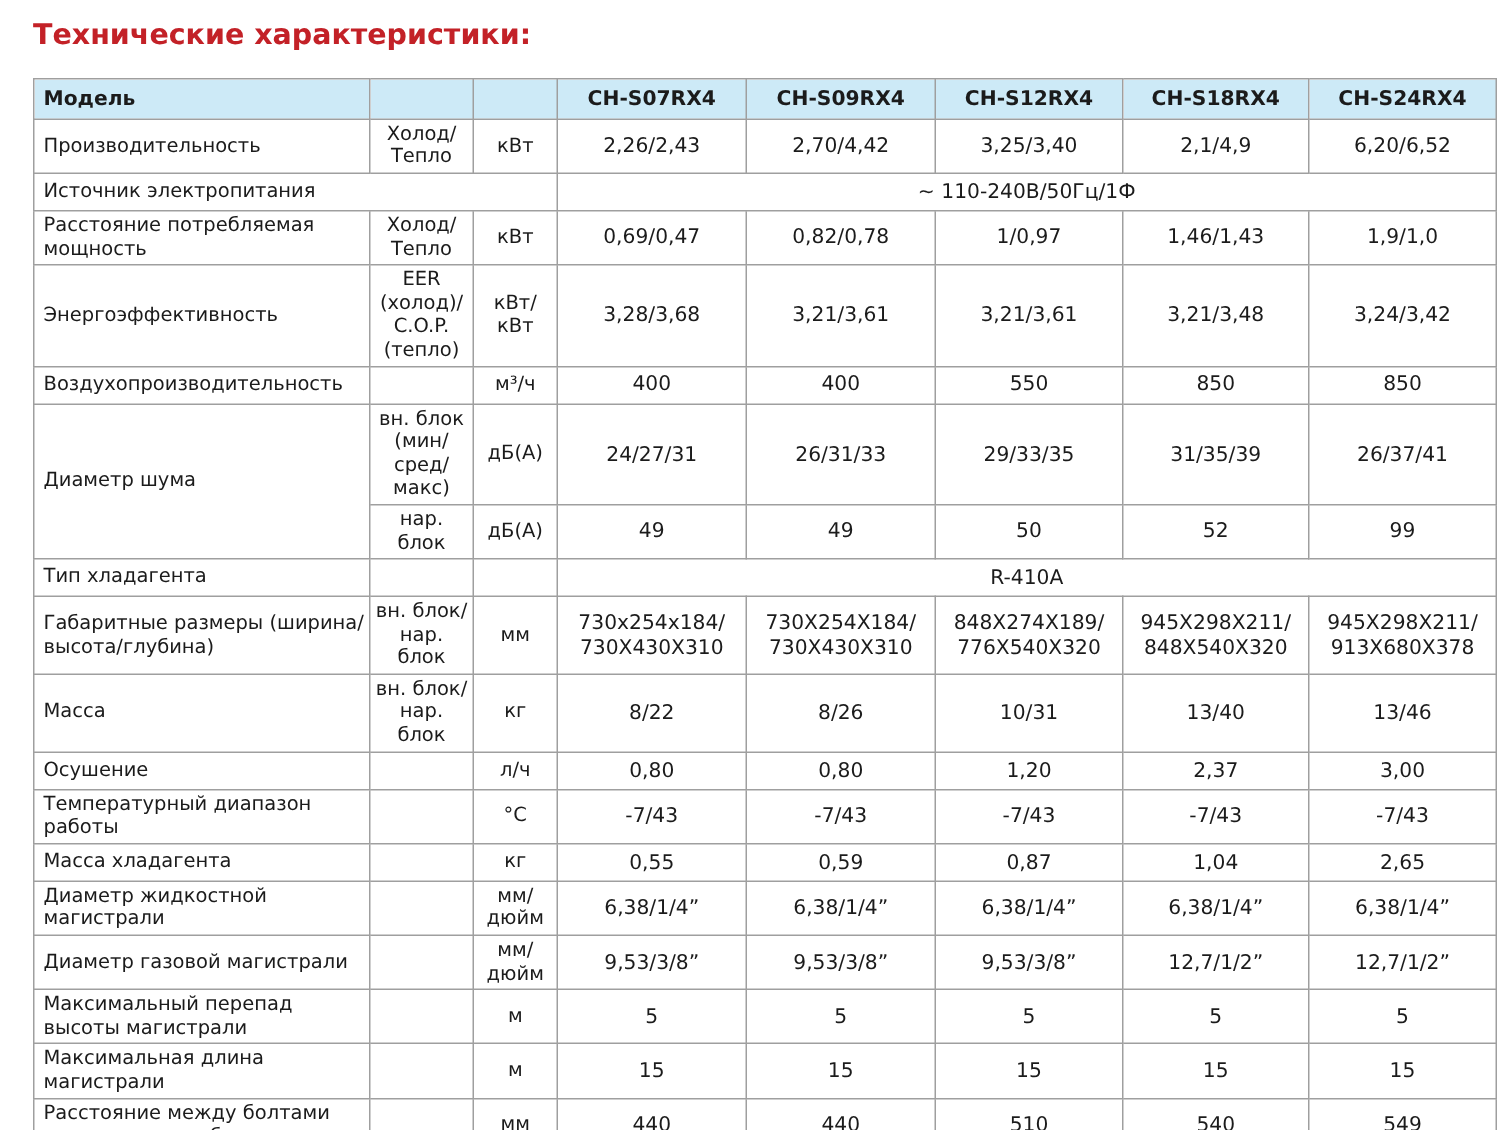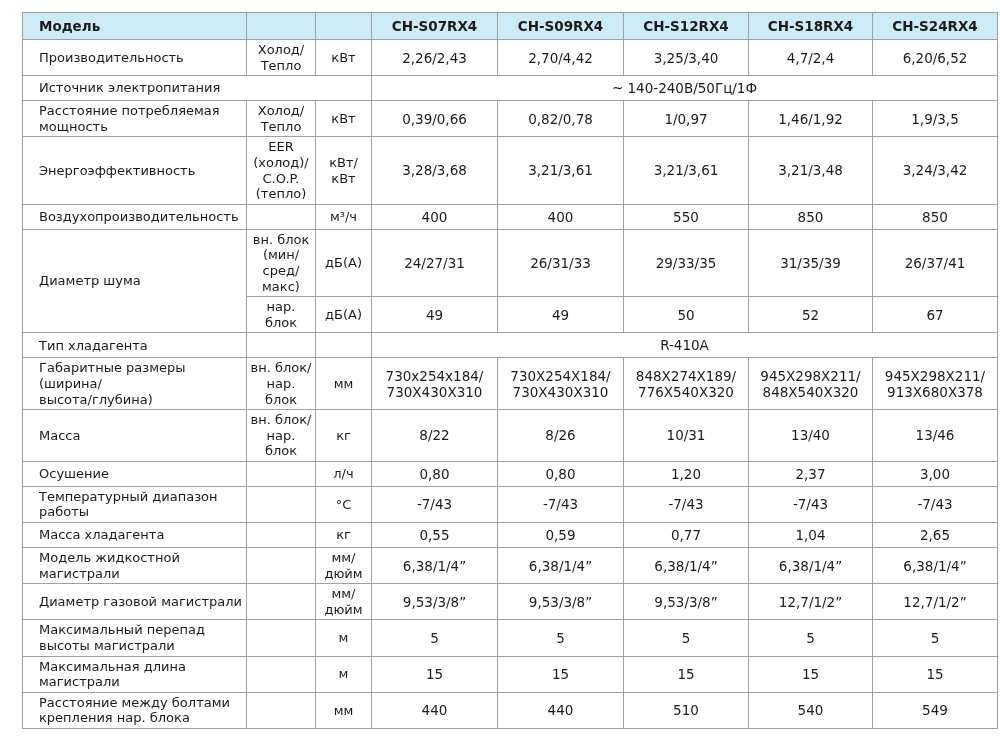--- a/index.html
+++ b/index.html
@@ -33,28 +33,29 @@
     white-space:pre-line;
     overflow:hidden;
     height:20px;
   }
   .spec-table thead th{
     background:var(--header-bg);
     font-weight:bold;font-size:13.5px;height:22px;
   }
   .spec-table thead th.left,
   .spec-table td.label{
-    text-align:left;padding-left:16px;
+    text-align:left;padding-left:6px;
   }
   .spec-table td.value{font-size:13.5px;}
 </style>
 </head>
 <body>
 
 <div class="page">
+  <h1 class="title">Технические характеристики:</h1>
 
   <table class="spec-table">
     <colgroup>
       <col style="width:224px">
       <col style="width:69px">
       <col style="width:56px">
       <col style="width:126px">
       <col style="width:126px">
       <col style="width:125px">
       <col style="width:124px">
@@ -74,37 +75,37 @@
     </thead>
     <tbody>
         <tr>
           <td class="label">Производительность</td>
           <td class="sub">Холод/
 Тепло</td>
           <td class="unit">кВт</td>
           <td class="value">2,26/2,43</td>
           <td class="value">2,70/4,42</td>
           <td class="value">3,25/3,40</td>
-          <td class="value">4,7/2,4</td>
+          <td class="value">2,1/4,9</td>
           <td class="value">6,20/6,52</td>
         </tr>
         <tr>
           <td colspan="3" class="label">Источник электропитания</td>
-          <td colspan="5" class="value">~ 140-240В/50Гц/1Ф</td>
+          <td colspan="5" class="value">~ 110-240В/50Гц/1Ф</td>
         </tr>
         <tr>
           <td class="label">Расстояние потребляемая мощность</td>
           <td class="sub">Холод/
 Тепло</td>
           <td class="unit">кВт</td>
-          <td class="value">0,39/0,66</td>
+          <td class="value">0,69/0,47</td>
           <td class="value">0,82/0,78</td>
           <td class="value">1/0,97</td>
-          <td class="value">1,46/1,92</td>
-          <td class="value">1,9/3,5</td>
+          <td class="value">1,46/1,43</td>
+          <td class="value">1,9/1,0</td>
         </tr>
         <tr>
           <td class="label">Энергоэффективность</td>
           <td class="sub">EER
 (холод)/
 C.O.P.
 (тепло)</td>
           <td class="unit">кВт/
 кВт</td>
           <td class="value">3,28/3,68</td>
@@ -137,21 +138,21 @@
           <td class="value">26/37/41</td>
         </tr>
         <tr>
           <td class="sub">нар.
 блок</td>
           <td class="unit">дБ(А)</td>
           <td class="value">49</td>
           <td class="value">49</td>
           <td class="value">50</td>
           <td class="value">52</td>
-          <td class="value">67</td>
+          <td class="value">99</td>
         </tr>
         <tr>
           <td class="label">Тип хладагента</td>
           <td class="sub"></td>
           <td class="unit"></td>
           <td colspan="5" class="value">R-410A</td>
         </tr>
         <tr>
           <td class="label">Габаритные размеры (ширина/
 высота/глубина)</td>
@@ -201,26 +202,26 @@
           <td class="value">-7/43</td>
           <td class="value">-7/43</td>
           <td class="value">-7/43</td>
         </tr>
         <tr>
           <td class="label">Масса хладагента</td>
           <td class="sub"></td>
           <td class="unit">кг</td>
           <td class="value">0,55</td>
           <td class="value">0,59</td>
-          <td class="value">0,77</td>
+          <td class="value">0,87</td>
           <td class="value">1,04</td>
           <td class="value">2,65</td>
         </tr>
         <tr>
-          <td class="label">Модель жидкостной магистрали</td>
+          <td class="label">Диаметр жидкостной магистрали</td>
           <td class="sub"></td>
           <td class="unit">мм/
 дюйм</td>
           <td class="value">6,38/1/4”</td>
           <td class="value">6,38/1/4”</td>
           <td class="value">6,38/1/4”</td>
           <td class="value">6,38/1/4”</td>
           <td class="value">6,38/1/4”</td>
         </tr>
         <tr>

